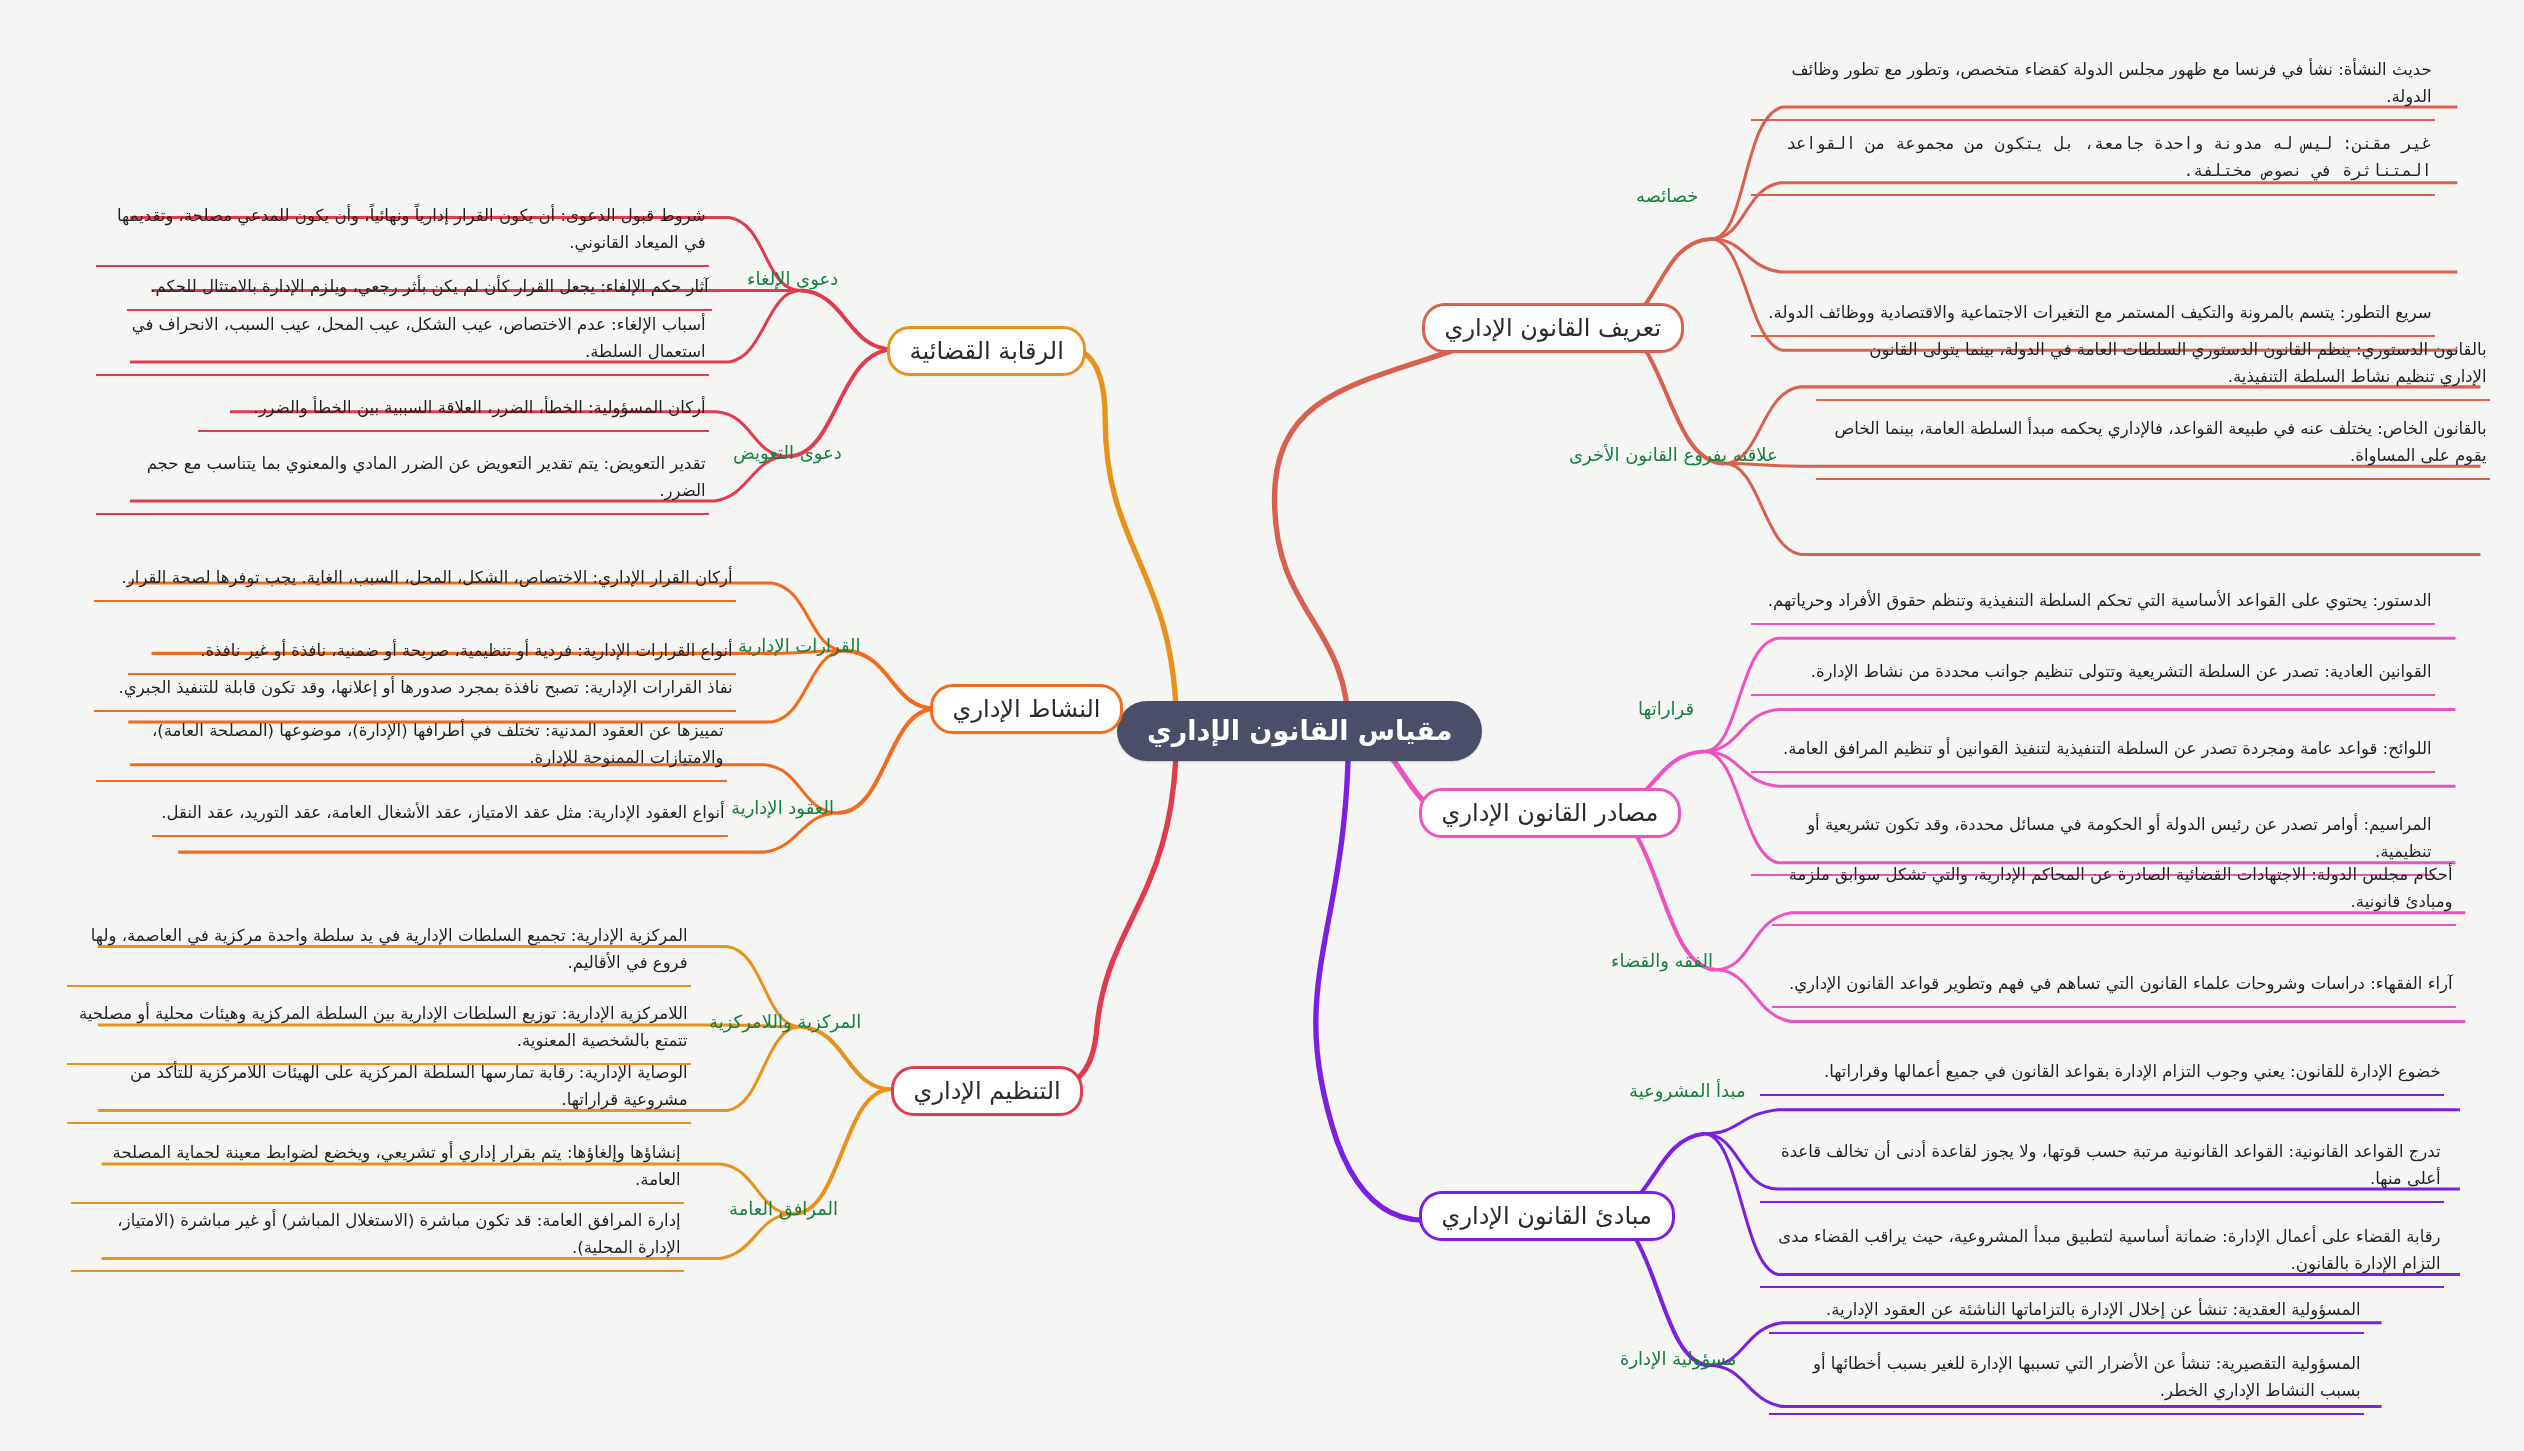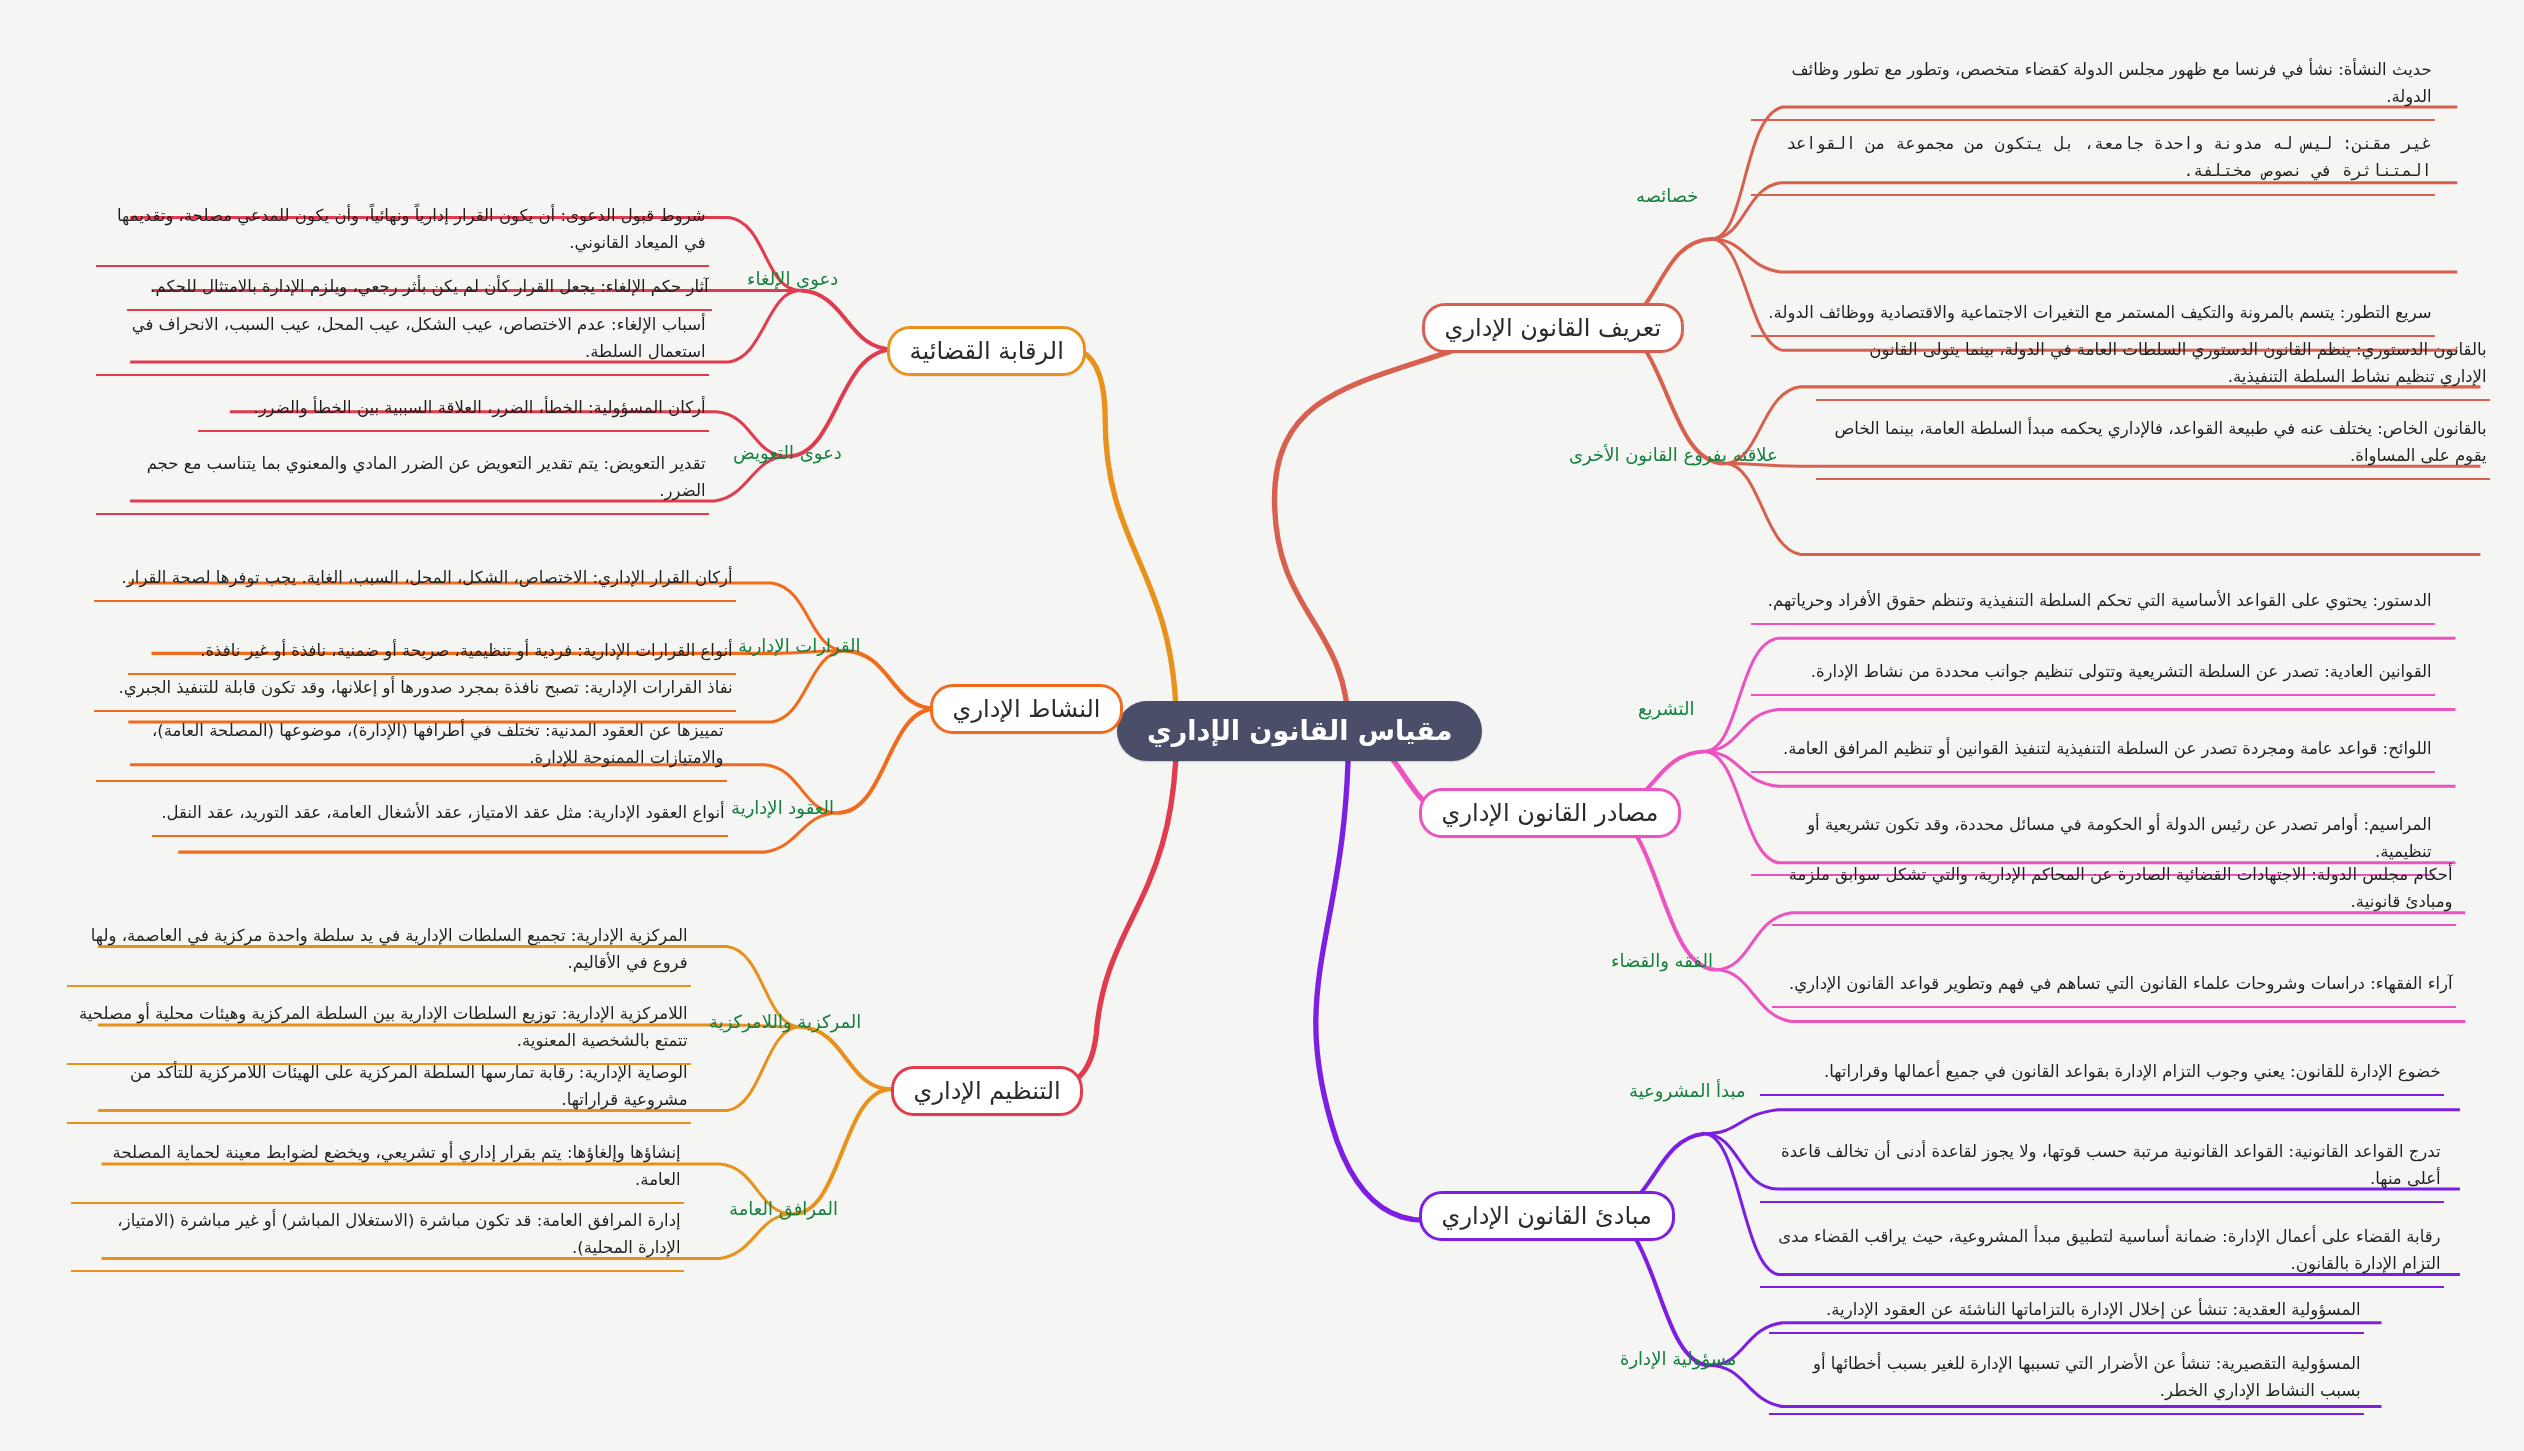--- a/index.html
+++ b/index.html
@@ -172,21 +172,21 @@
   </div>
   <div class="leaf ta-right" style="left:1816px;top:411px;width:667px;border-bottom:2.2px solid #d8604f;">
     <span>بالقانون الخاص: يختلف عنه في طبيعة القواعد، فالإداري يحكمه مبدأ السلطة العامة، بينما الخاص يقوم على المساواة.</span>
   </div>
 
   <div class="l1-node" style="left:1419px;top:788px;border-color:#ec52c0;">
     <span>مصادر القانون الإداري</span>
   </div>
 
   <div class="l2-label" style="left:1638px;top:698px;">
-    <span>التشريع</span>
+    <span>قراراتها</span>
   </div>
 
   <div class="leaf ta-right" style="left:1751px;top:583px;width:677px;border-bottom:2.2px solid #ec52c0;">
     <span>الدستور: يحتوي على القواعد الأساسية التي تحكم السلطة التنفيذية وتنظم حقوق الأفراد وحرياتهم.</span>
   </div>
   <div class="leaf ta-right" style="left:1751px;top:654px;width:677px;border-bottom:2.2px solid #ec52c0;">
     <span>القوانين العادية: تصدر عن السلطة التشريعية وتتولى تنظيم جوانب محددة من نشاط الإدارة.</span>
   </div>
   <div class="leaf ta-right" style="left:1751px;top:731px;width:677px;border-bottom:2.2px solid #ec52c0;">
     <span>اللوائح: قواعد عامة ومجردة تصدر عن السلطة التنفيذية لتنفيذ القوانين أو تنظيم المرافق العامة.</span>

